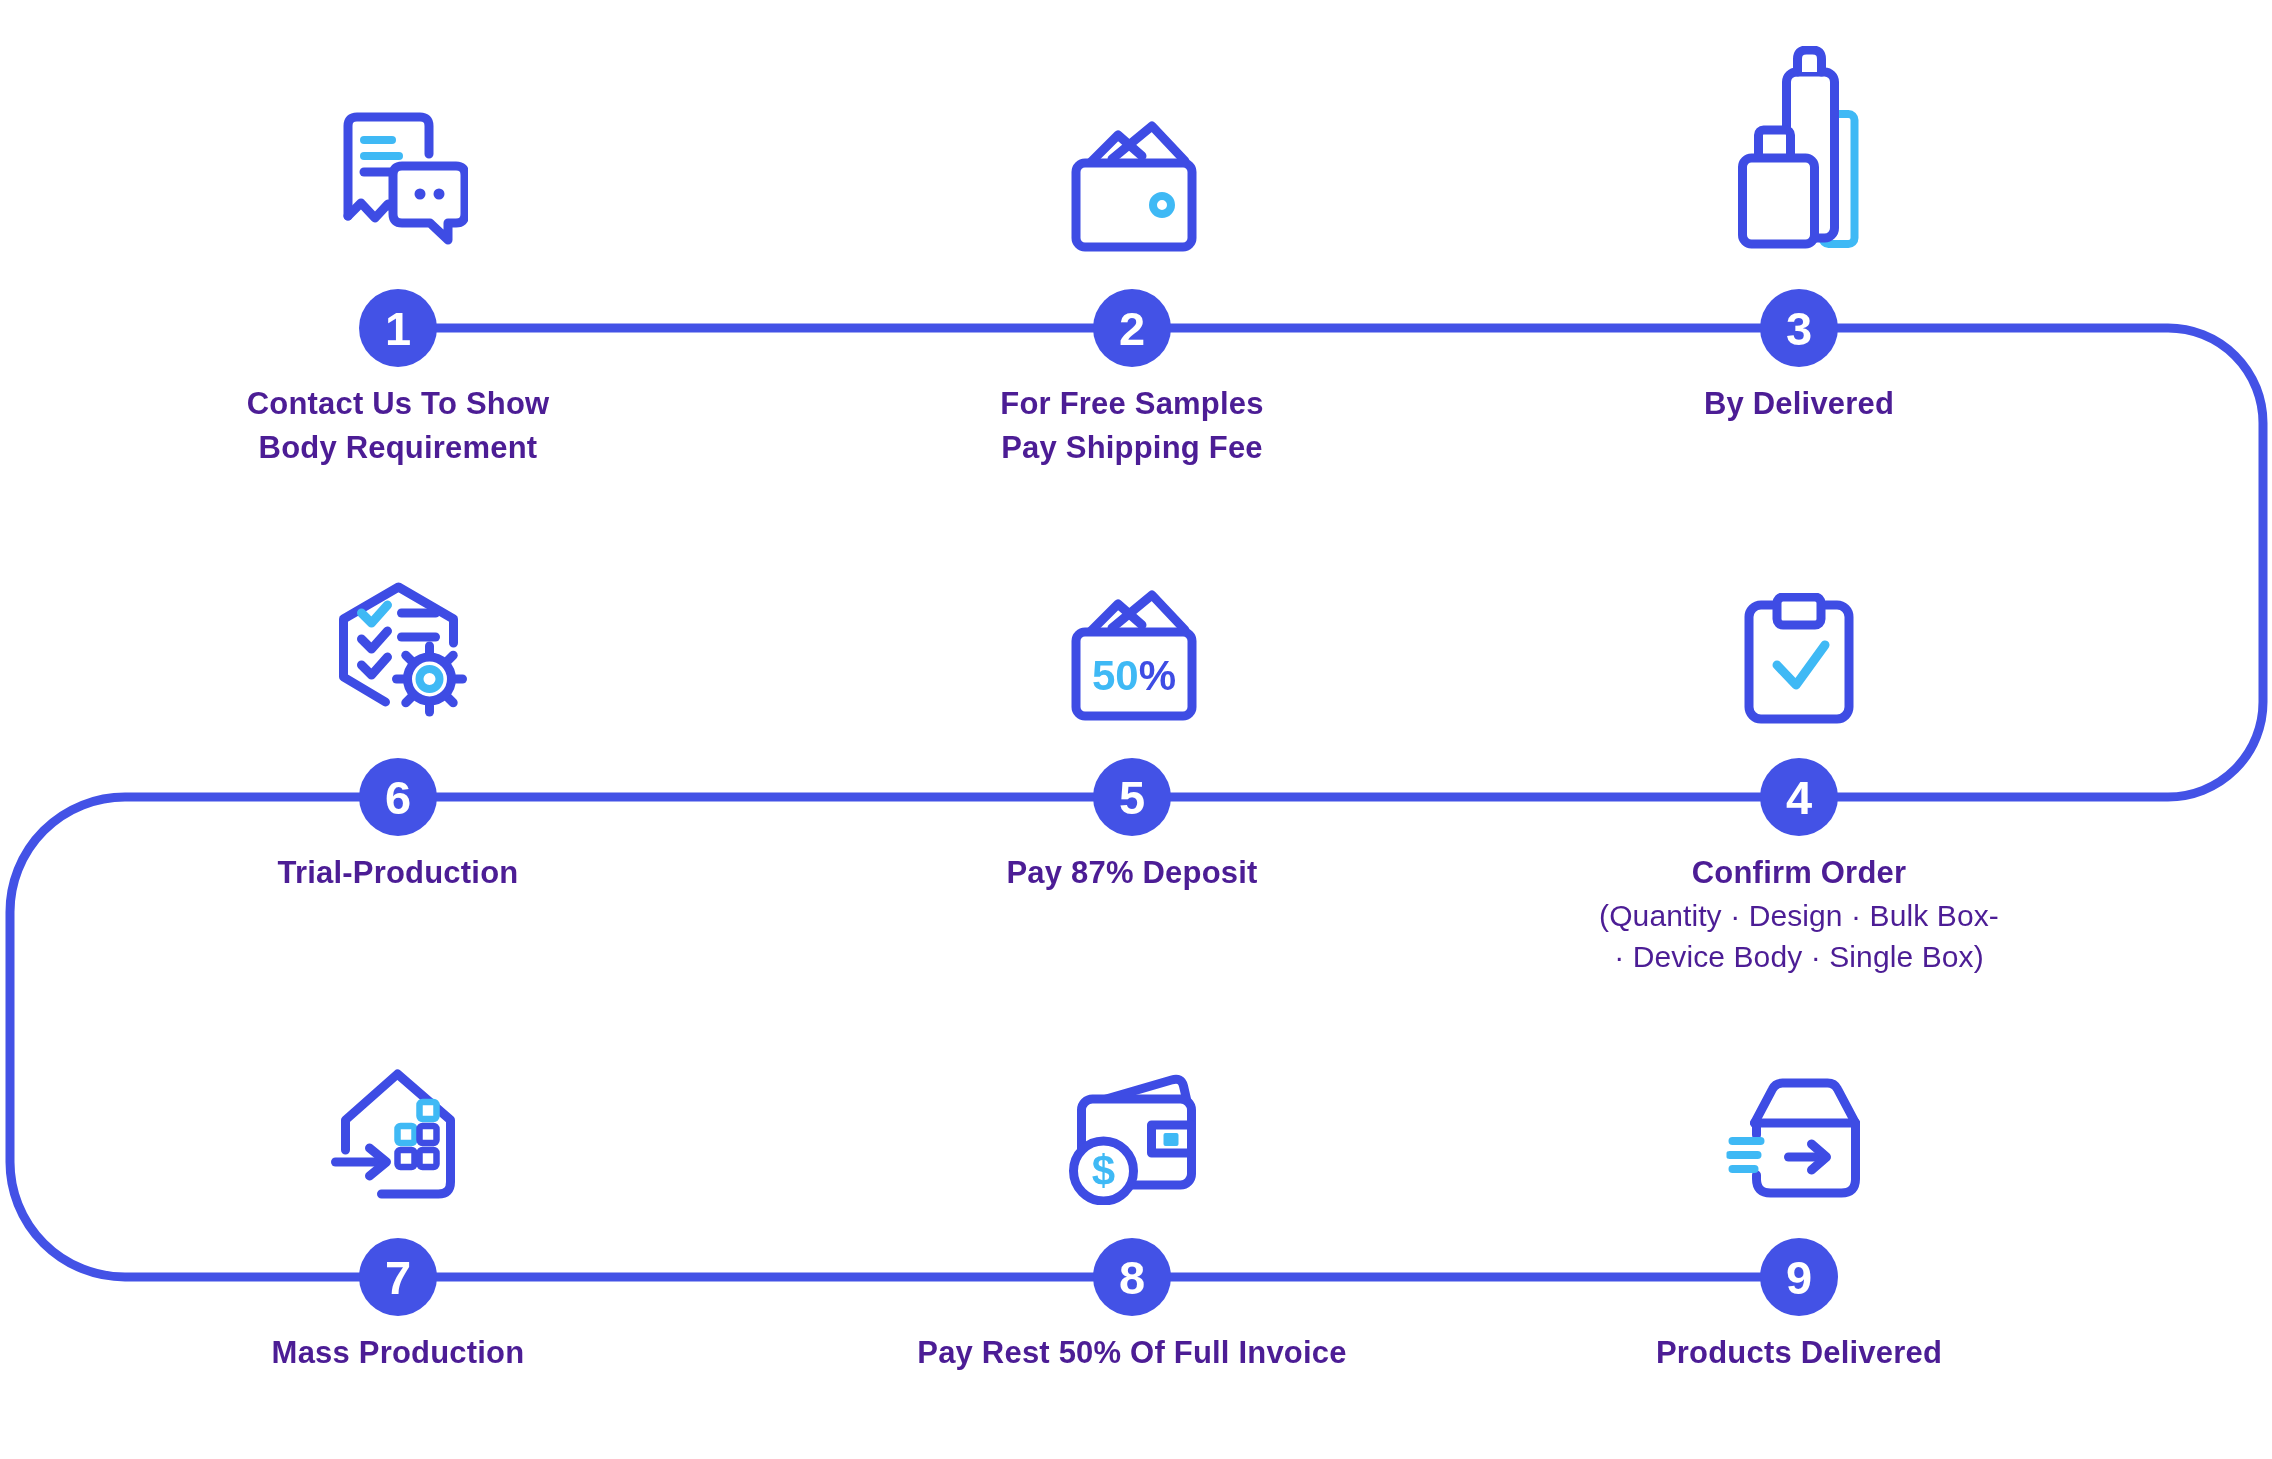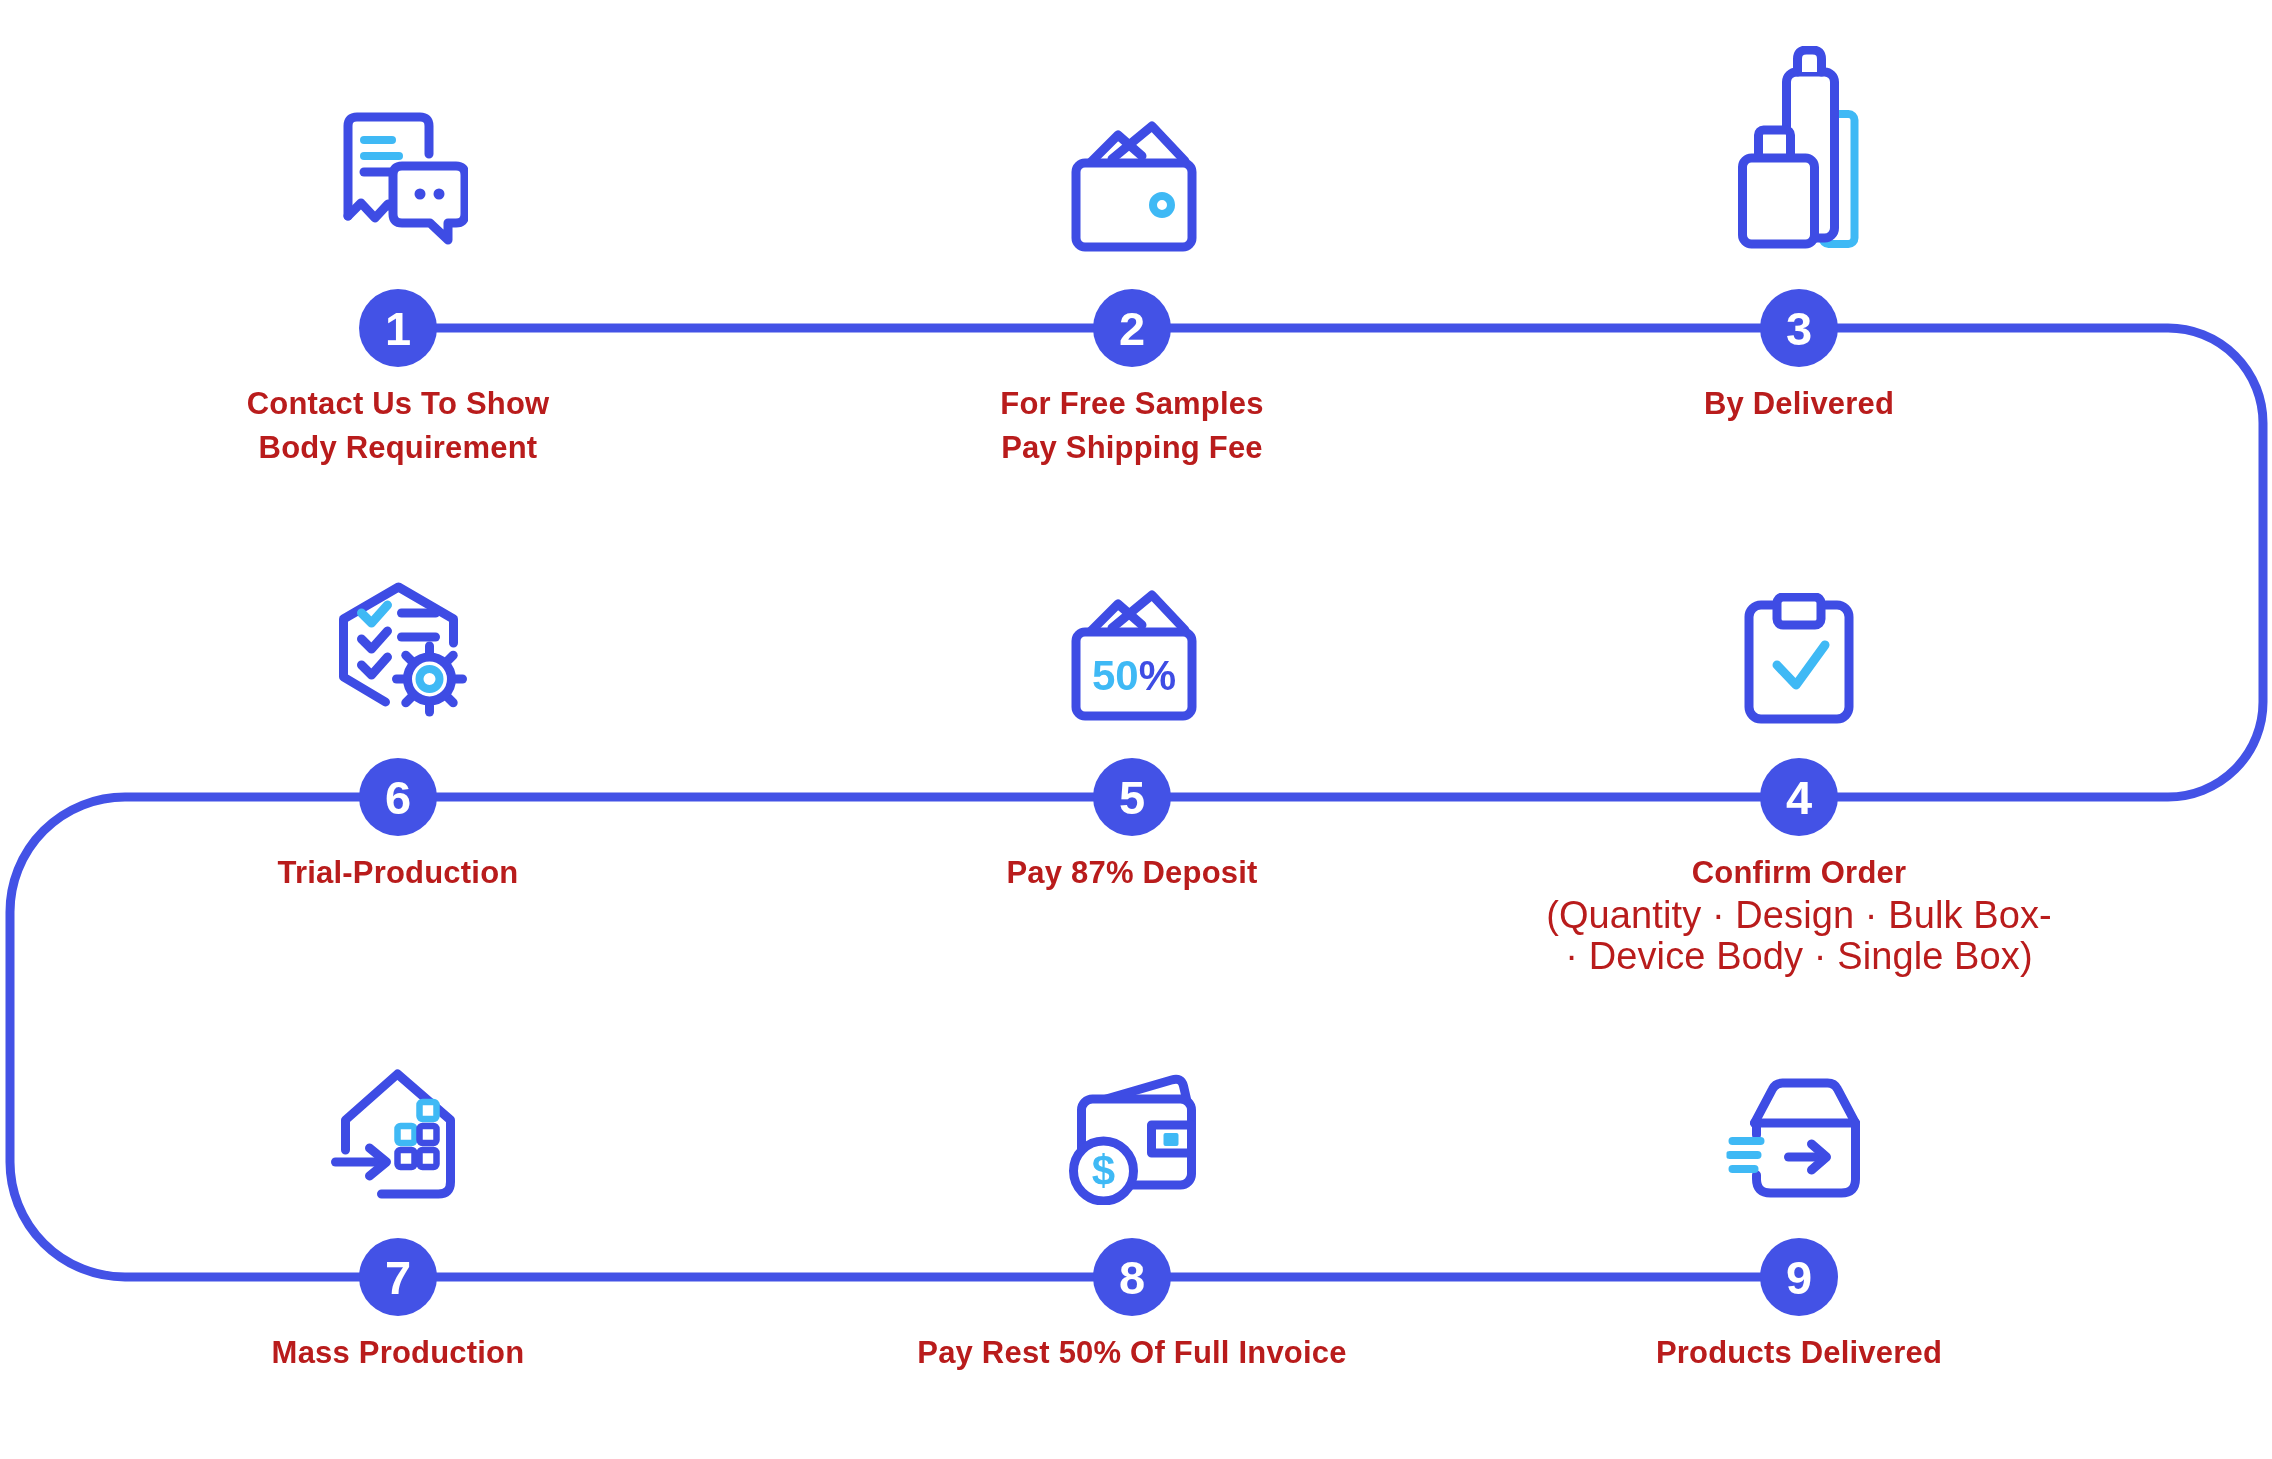--- a/index.html
+++ b/index.html
@@ -4,23 +4,23 @@
 <style>
   html,body{margin:0;padding:0;background:#ffffff;}
   body{width:2272px;height:1459px;font-family:"Liberation Sans",sans-serif;overflow:hidden;}
   .canvas{position:relative;width:2272px;height:1459px;background:#ffffff;}
   .connector{position:absolute;left:0;top:0;z-index:1;}
   .step{position:absolute;width:0;height:0;z-index:2;}
   .icon-box{position:absolute;left:0;bottom:68px;transform:translateX(-50%);}
   .badge{position:absolute;left:-39px;top:-39px;width:78px;height:78px;border-radius:50%;
          background:#4352e6;color:#ffffff;display:flex;align-items:center;justify-content:center;
          font-size:47px;font-weight:700;line-height:1;}
-  .label{position:absolute;left:-370px;top:54px;width:740px;text-align:center;color:#b91c1c;
+  .label{position:absolute;left:-370px;top:54px;width:740px;text-align:center;color:#4c1d95;
          font-size:31px;font-weight:700;line-height:44px;letter-spacing:.2px;}
-  .label .sub{font-weight:400;font-size:38px;line-height:41px;letter-spacing:.1px;}
+  .label .sub{font-weight:400;font-size:30px;line-height:41px;letter-spacing:.1px;}
   
   .k  {stroke:#3e4ce4;stroke-width:9;fill:none;stroke-linecap:round;stroke-linejoin:round;}
   .kw {stroke:#3e4ce4;stroke-width:9;fill:#ffffff;stroke-linecap:round;stroke-linejoin:round;}
   .k6 {stroke:#3e4ce4;stroke-width:6.5;fill:#ffffff;stroke-linejoin:round;}
   .c  {stroke:#3fb9f5;stroke-width:9;fill:none;stroke-linecap:round;stroke-linejoin:round;}
   .c8 {stroke:#3fb9f5;stroke-width:8;fill:none;stroke-linecap:round;stroke-linejoin:round;}
   .c6 {stroke:#3fb9f5;stroke-width:6.5;fill:#ffffff;stroke-linejoin:round;}
   .fb {fill:#3e4ce4;}
   .fc {fill:#3fb9f5;}
   .fw {fill:#ffffff;}

